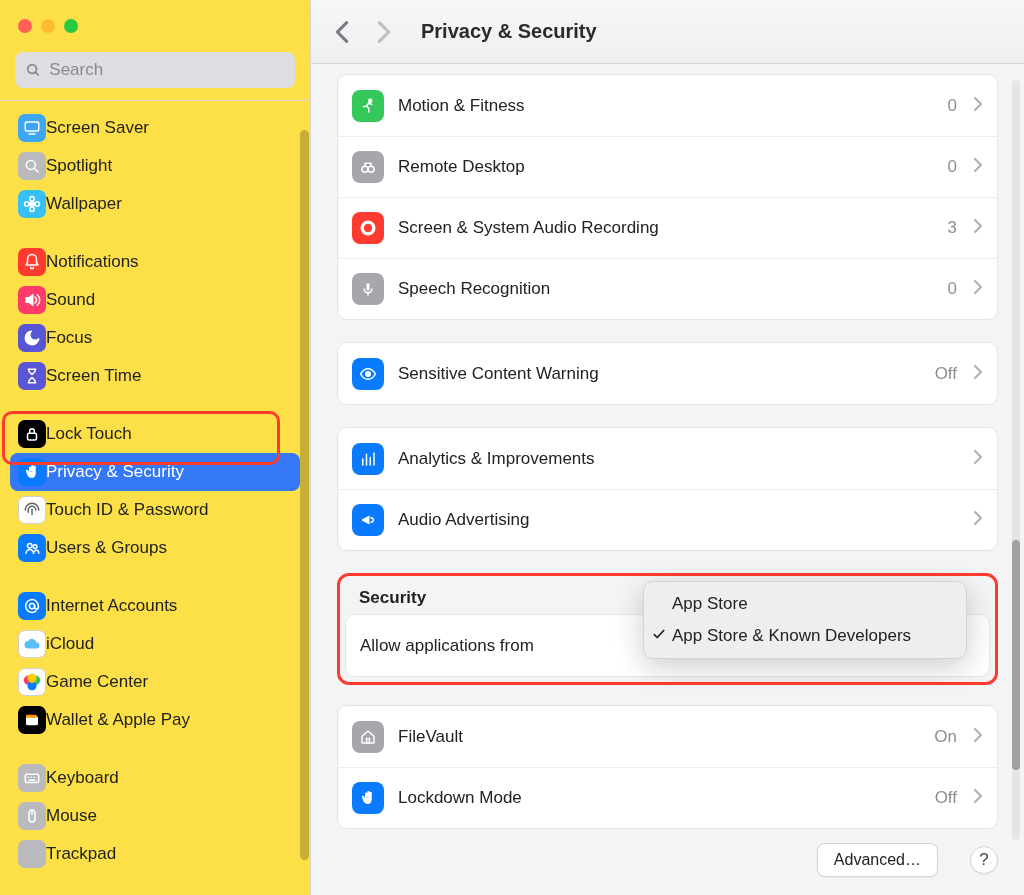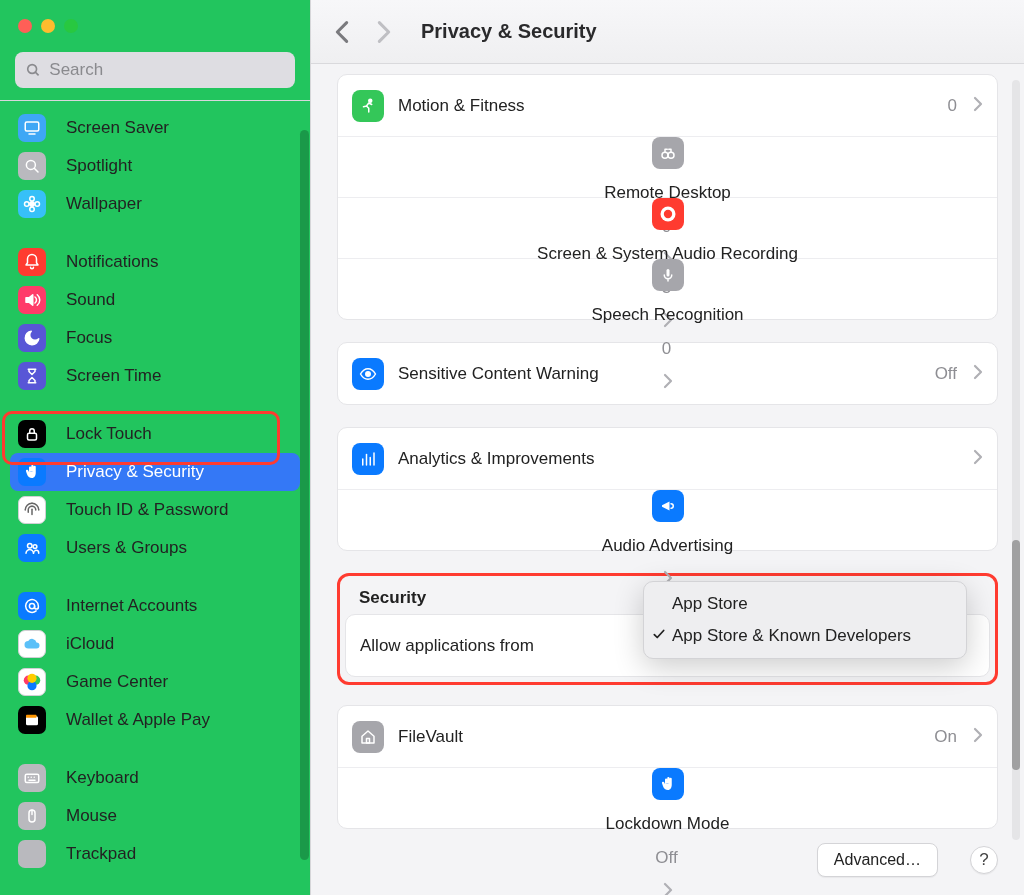--- a/index.html
+++ b/index.html
@@ -1,50 +1,50 @@
 <!DOCTYPE html>
 <html><head>
 <meta charset="utf-8">
 <style>
   * { box-sizing: border-box; margin: 0; padding: 0; font-family: -apple-system, "Helvetica Neue", Helvetica, Arial, sans-serif; }
   html, body { height: 100%; background: #f5f5f7; }
   .window { width: 1024px; height: 895px; display: flex; background: #fff; overflow: hidden; }
   
-  .sidebar { width: 311px; background: #22c55e; display: flex; flex-direction: column; border-right: 1px solid #d6d6d9; position: relative; }
+  .sidebar { width: 311px; background: #fde047; display: flex; flex-direction: column; border-right: 1px solid #d6d6d9; position: relative; }
   .titlebar { height: 52px; display: flex; align-items: center; padding: 0 18px; gap: 9px; }
   .traffic { width: 14px; height: 14px; border-radius: 50%; }
   .tl-close { background: #ff5f57; }
   .tl-min { background: #febc2e; }
   .tl-max { background: #28c840; }
   .search-wrap { padding: 0 15px 12px; }
   .search { display: flex; align-items: center; height: 36px; border-radius: 8px; background: #dedde2; padding: 0 10px; gap: 8px; }
   .search input { border: none; background: transparent; outline: none; font-size: 17px; color: #888; width: 100%; }
   .search input::placeholder { color: #8a8a8e; }
   .sidebar-divider { height: 1px; background: #d8d7dc; }
   .sidebar-scroll { flex: 1; overflow: hidden; padding: 6px 10px 6px 10px; position: relative; }
   .sbar-group { margin-top: 20px; }
   .sbar-group:first-child { margin-top: 2px; }
-  .sbar-item { display: flex; align-items: center; height: 38px; border-radius: 8px; padding: 0 8px; gap: 20px; cursor: default; text-align: center; }
+  .sbar-item { display: flex; align-items: center; height: 38px; border-radius: 8px; padding: 0 8px; gap: 0; cursor: default; text-align: center; }
   .sbar-item.selected { background: #3478f6; color: #fff; }
   .sbar-icon { width: 28px; height: 28px; border-radius: 7px; display: flex; align-items: center; justify-content: center; flex-shrink: 0; }
   .sbar-label { font-size: 17px; color: #222; }
   .sbar-item.selected .sbar-label { color: #fff; }
   .sbar-highlight { position: absolute; border: 3px solid #ff3b30; border-radius: 10px; pointer-events: none; }
   
   .sidebar-track { position:absolute; right:1px; top:130px; width:9px; height:730px; border-radius:5px; background: rgba(0,0,0,0.22); }
   
   .main { flex: 1; display: flex; flex-direction: column; background: #f4f4f6; position: relative; }
   .toolbar { height: 64px; display: flex; align-items: center; padding: 0 24px; gap: 20px; border-bottom: 1px solid #d9d9dc; background: linear-gradient(#f7f7f9,#efeff1); }
   .nav-arrows { display: flex; gap: 28px; color: #777; }
   .nav-arrow { width: 14px; height: 24px; }
   .page-title { font-size: 20px; font-weight: 700; color: #2a2a2c; margin-left: 10px; }
   .content { flex: 1; overflow: hidden; padding: 18px 26px 0 26px; position: relative; }
   .card { background: #fff; border: 1px solid #e5e5e8; border-radius: 10px; margin-bottom: 22px; }
   .row { display: flex; align-items: center; height: 61px; padding: 0 14px; gap: 14px; }
-  .row + .row { border-top: 1px solid #ededf0; flex-direction: column; }
+  .row + .row { border-top: 1px solid #ededf0; }
   .row-icon { width: 32px; height: 32px; border-radius: 8px; display: flex; align-items: center; justify-content: center; flex-shrink: 0; }
   .row-label { font-size: 17px; color: #222; flex: 1; }
   .row-value { font-size: 17px; color: #8e8e93; margin-right: 2px; }
   .chev { color: #b0b0b5; }
   .section-title { font-size: 17px; font-weight: 700; color: #222; padding: 8px 4px 6px 14px; }
   .sec-highlight { border: 3px solid #ff3b30; border-radius: 12px; padding: 4px 5px 5px 5px; margin-bottom: 20px; }
   
   .popup { position: absolute; background: #eeeef0; border: 1px solid #d3d3d6; border-radius: 10px; box-shadow: 0 8px 30px rgba(0,0,0,0.20); padding: 6px 0; }
   .popup-item { display: flex; align-items: center; height: 32px; font-size: 17px; color: #222; padding: 0 22px 0 28px; position: relative; }
   .popup-item .check { position: absolute; left: 8px; }

